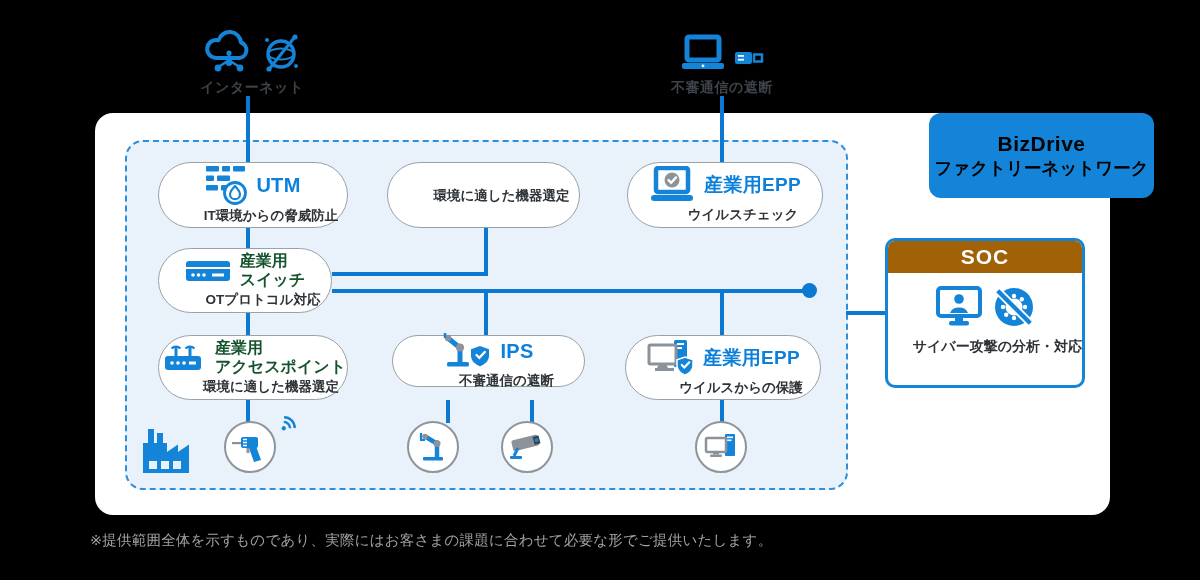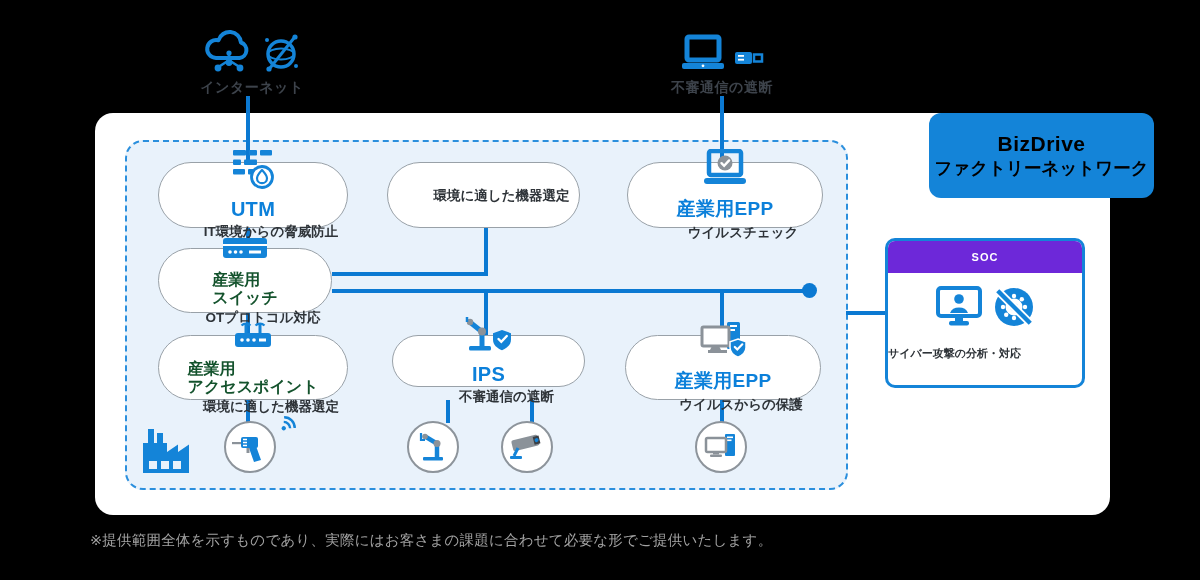--- a/index.html
+++ b/index.html
@@ -11,33 +11,33 @@
                background:#e9f2fb;border:2px dashed #2b8fdd;border-radius:18px;box-sizing:border-box;}
   .blue-header{position:absolute;left:885px;top:113px;width:225px;height:85px;background:#1484d8;
                border-radius:12px;display:flex;flex-direction:column;align-items:center;justify-content:center;
                color:#000000;font-weight:bold;text-align:center;line-height:1.25;margin-left:44px;}
   .blue-header .l1{font-size:21px;letter-spacing:.5px;}
   .blue-header .l2{font-size:17.5px;}
   .line{position:absolute;background:#0b79d2;}
   .bus-dot{position:absolute;width:15px;height:15px;border-radius:50%;background:#0b79d2;}
   .pill{position:absolute;background:#fff;border:1.5px solid #99a1a8;border-radius:40px;
         box-sizing:border-box;display:flex;flex-direction:column;align-items:center;justify-content:center;}
-  .pill-head{display:flex;align-items:center;gap:9px;flex-direction:column;}
+  .pill-head{display:flex;align-items:center;gap:9px;}
   .ptitle{color:#0c80da;font-weight:bold;font-size:20px;letter-spacing:.3px;}
   .ptitle2{color:#14532d;font-weight:bold;font-size:16px;line-height:1.15;text-align:left;}
   .psub{color:#2e3338;font-weight:bold;font-size:13.5px;margin-top:2px;padding-left:36px;}
   .ext-node{position:absolute;width:140px;text-align:center;}
   .ext-icons{display:flex;align-items:flex-end;justify-content:center;gap:6px;height:50px;}
   .ext-label{margin-top:5px;color:#3d434b;font-size:14px;font-weight:bold;letter-spacing:.5px;}
   .soc-box{position:absolute;left:885px;top:238px;width:200px;height:150px;background:#fff;
            border:3px solid #1484d8;border-radius:10px;box-sizing:border-box;overflow:hidden;}
-  .soc-head{height:32px;background:#6d28d9;color:#fff;font-weight:bold;font-size:11px;
+  .soc-head{height:32px;background:#a16207;color:#fff;font-weight:bold;font-size:21px;
             display:flex;align-items:center;justify-content:center;letter-spacing:1px;}
   .soc-body{display:flex;align-items:center;justify-content:center;gap:12px;margin-top:13px;}
-  .soc-desc{margin-top:18px;text-align:left;color:#2e3338;font-weight:bold;font-size:11px;}
+  .soc-desc{margin-top:10px;text-align:right;color:#2e3338;font-weight:bold;font-size:14px;}
   .circle{position:absolute;width:52px;height:52px;border-radius:50%;background:#fff;
           border:2px solid #8d949b;box-sizing:border-box;display:flex;align-items:center;justify-content:center;}
   .footnote{position:absolute;left:90px;top:531px;color:#a3a3a3;font-size:14.5px;font-weight:400;letter-spacing:.2px;}
   .abs{position:absolute;}
 </style>
 </head>
 <body>
 
 <div class="stage">
 

